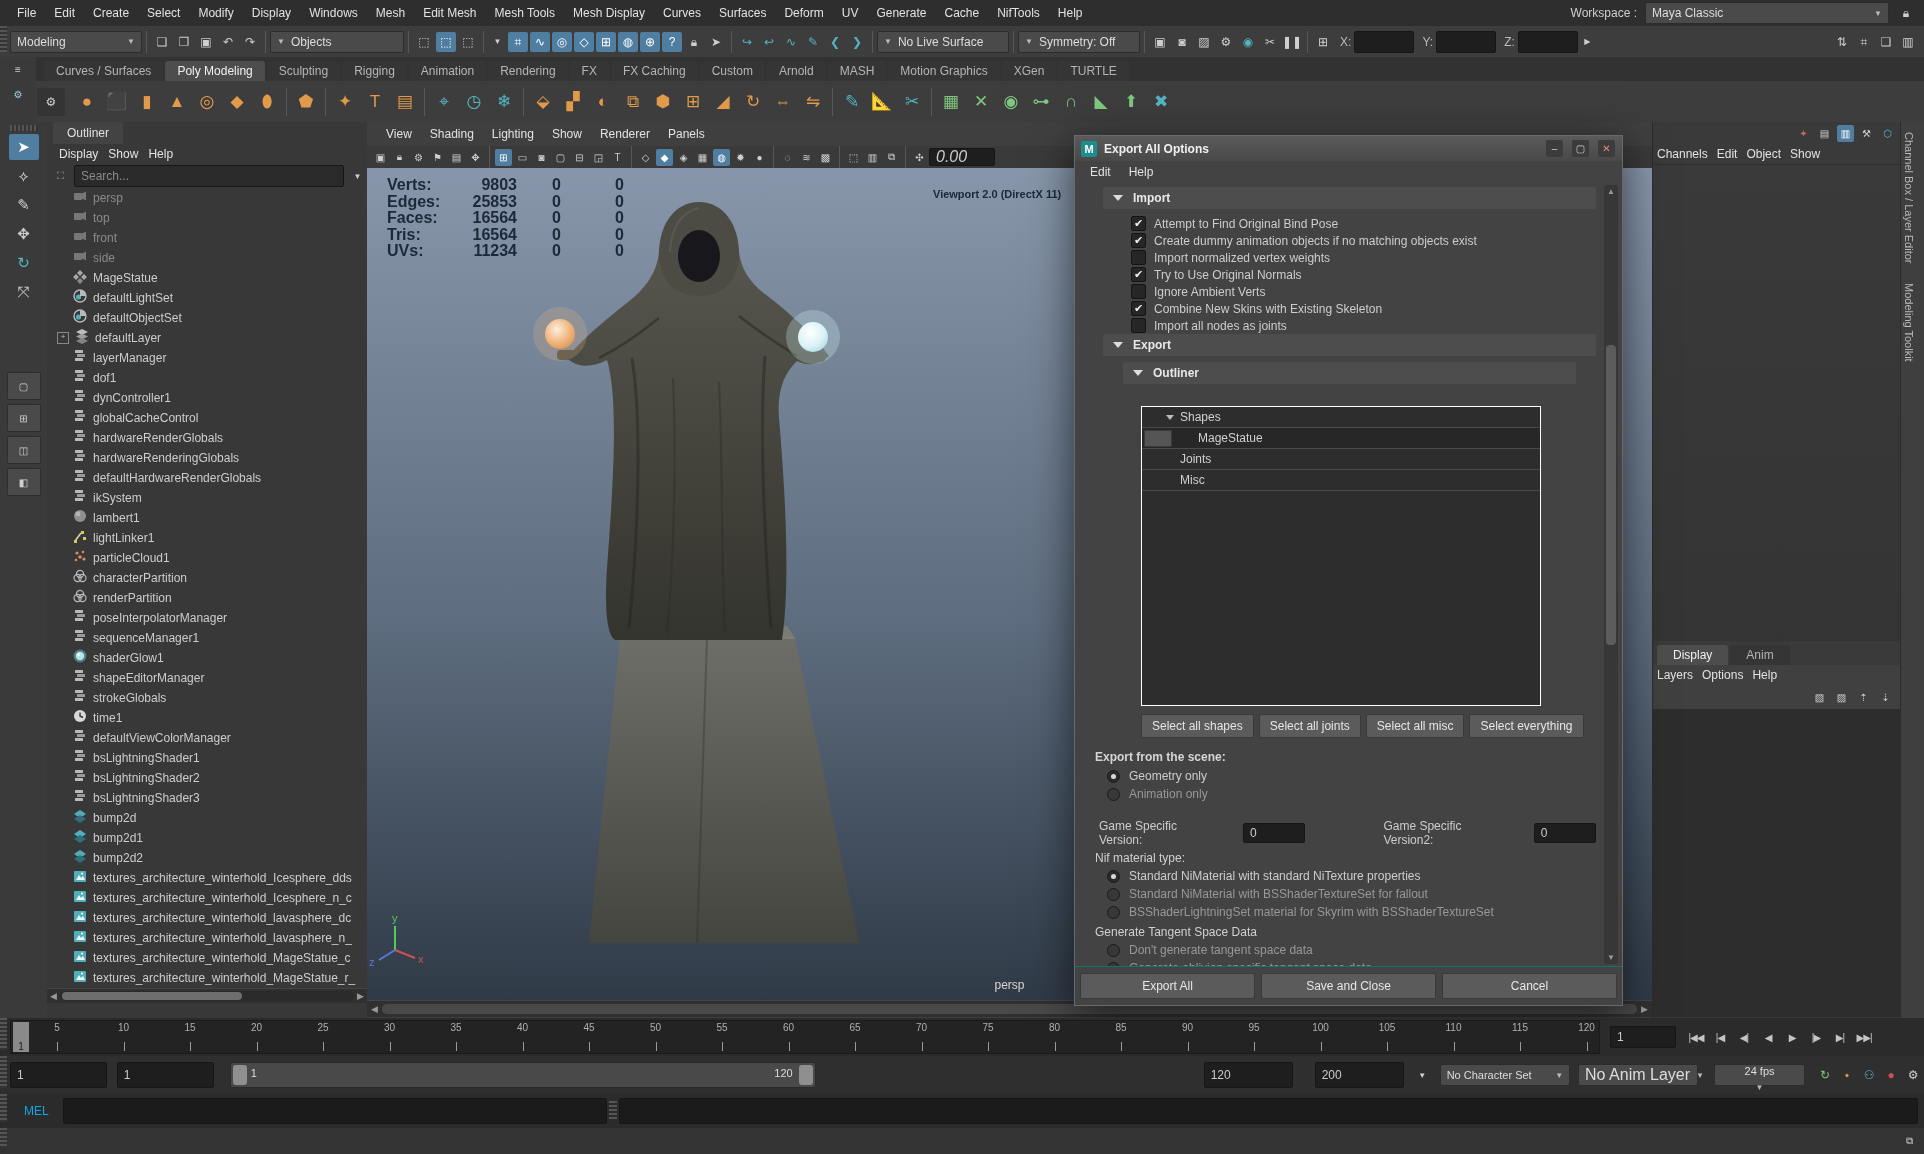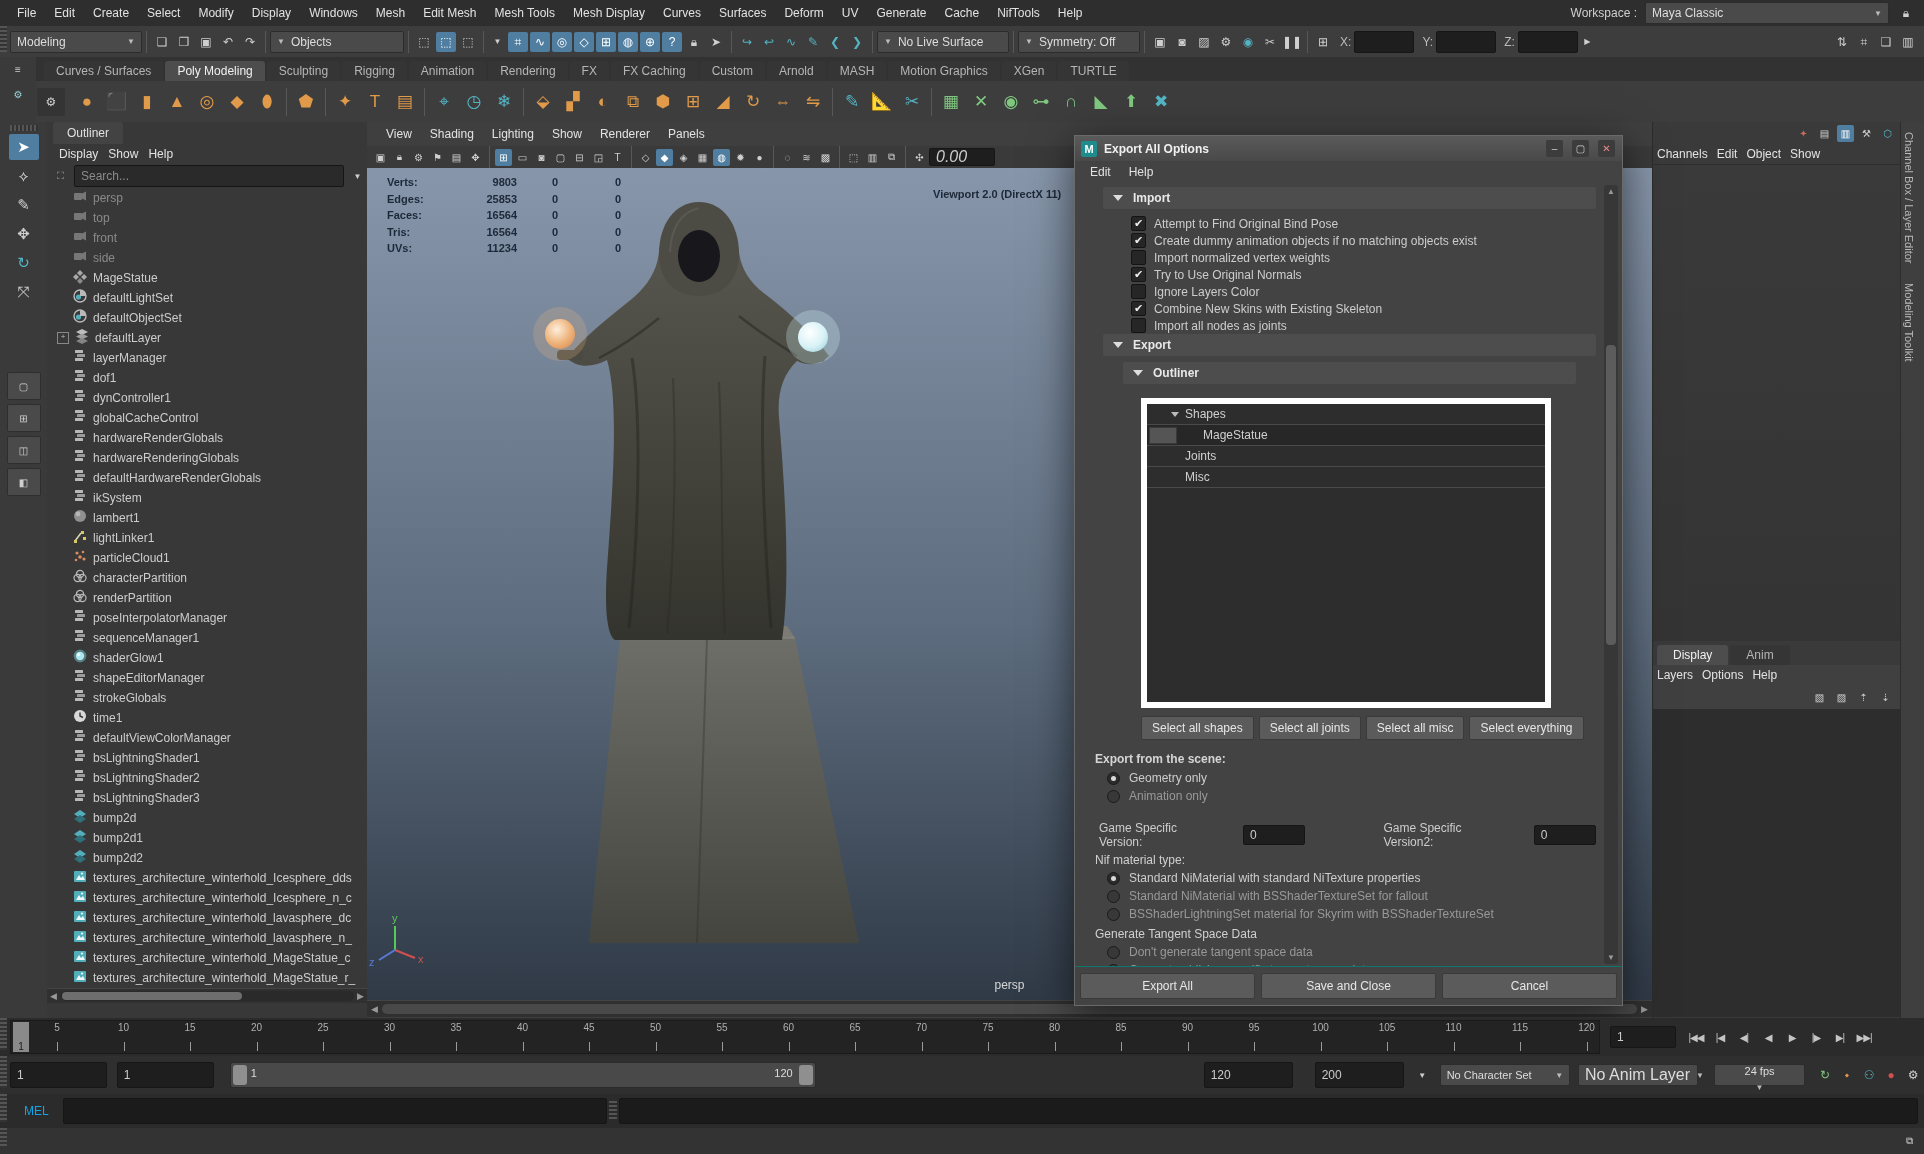--- a/index.html
+++ b/index.html
@@ -46,21 +46,21 @@
   .radio-row.off span{color:#989898;}
   .btn{background:#5b5b5b;border:1px solid #3a3a3a;border-radius:2px;color:#e6e6e6;
        display:flex;align-items:center;justify-content:center;height:24px;padding:0 10px;white-space:nowrap;}
   .tree-row{display:flex;align-items:center;height:20px;border-bottom:1px solid #4a4a4a;color:#d0d0d0;position:relative;}
   
   .tick{position:absolute;bottom:2px;width:1px;height:9px;background:#9a9a9a;}
   .ticklbl{position:absolute;top:1px;font-size:10px;color:#b0b0b0;transform:translateX(-50%);}
   .pb-btn{width:24px;height:24px;display:flex;align-items:center;justify-content:center;
           color:#c4c4c4;font-size:10px;letter-spacing:-1px;}
   .vtab{writing-mode:vertical-rl;padding:10px 2px;color:#b8b8b8;font-size:11px;white-space:nowrap;}
-  .hudrow{position:absolute;height:17px;color:#1d2838;font-weight:bold;font-size:11px;}
+  .hudrow{position:absolute;height:17px;color:#1d2838;font-weight:bold;font-size:16px;}
   .hudrow span{position:absolute;}
 </style>
 </head>
 <body>
 
 <div id="root">
 
   <div class="abs row" style="left:0;top:0;width:1924px;height:26px;background:#2e2e2e;">
     <div id="mainMenus" class="row" style="padding-left:8px;">
         <span class="menu-item">File</span>
@@ -883,41 +883,41 @@
             <div class="cb-row">
               <span class="cb"></span>
               <span>Import normalized vertex weights</span>
             </div>
             <div class="cb-row">
               <span class="cb">✔</span>
               <span>Try to Use Original Normals</span>
             </div>
             <div class="cb-row">
               <span class="cb"></span>
-              <span>Ignore Layers Color</span>
+              <span>Ignore Ambient Verts</span>
             </div>
             <div class="cb-row">
               <span class="cb">✔</span>
               <span>Combine New Skins with Existing Skeleton</span>
             </div>
             <div class="cb-row">
               <span class="cb"></span>
               <span>Import all nodes as joints</span>
             </div>
           </div>
 
         <div class="dlg-header" style="margin-left:10px;">
           <div class="tri"></div>
           <span>Export</span>
         </div>
         <div class="dlg-header" style="margin:6px 20px 0 30px;">
           <div class="tri"></div>
           <span>Outliner</span>
         </div>
-        <div id="exportTree" style="margin:14px 0 0 48px;width:398px;height:298px;background:#2d2d2d;border:6px solid #ffffff;">
+        <div id="exportTree" style="margin:22px 0 0 48px;width:398px;height:298px;background:#2d2d2d;border:1px solid #ffffff;">
             <div class="tree-row" style="padding-left: 24px;">
               <span style="width: 0px; height: 0px; border-left: 4px solid transparent; border-right: 4px solid transparent; border-top: 5px solid rgb(187, 187, 187); margin-right: 6px;"></span>
               <span>Shapes</span>
             </div>
             <div class="tree-row" style="background: rgb(39, 39, 39); padding-left: 56px;">
               <span style="position: absolute; left: 2px; top: 2px; width: 26px; height: 15px; background: rgb(85, 85, 85); border: 1px solid rgb(58, 58, 58);"></span>
               <span>MageStatue</span>
             </div>
             <div class="tree-row" style="padding-left: 38px;">
               <span>Joints</span>

